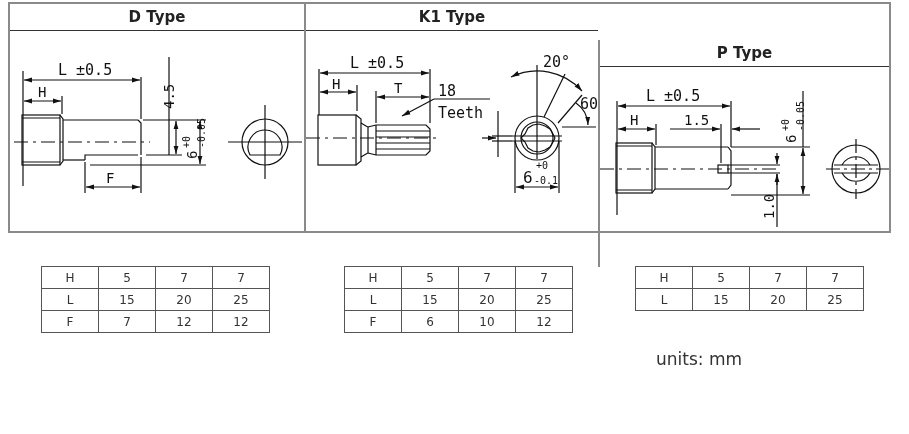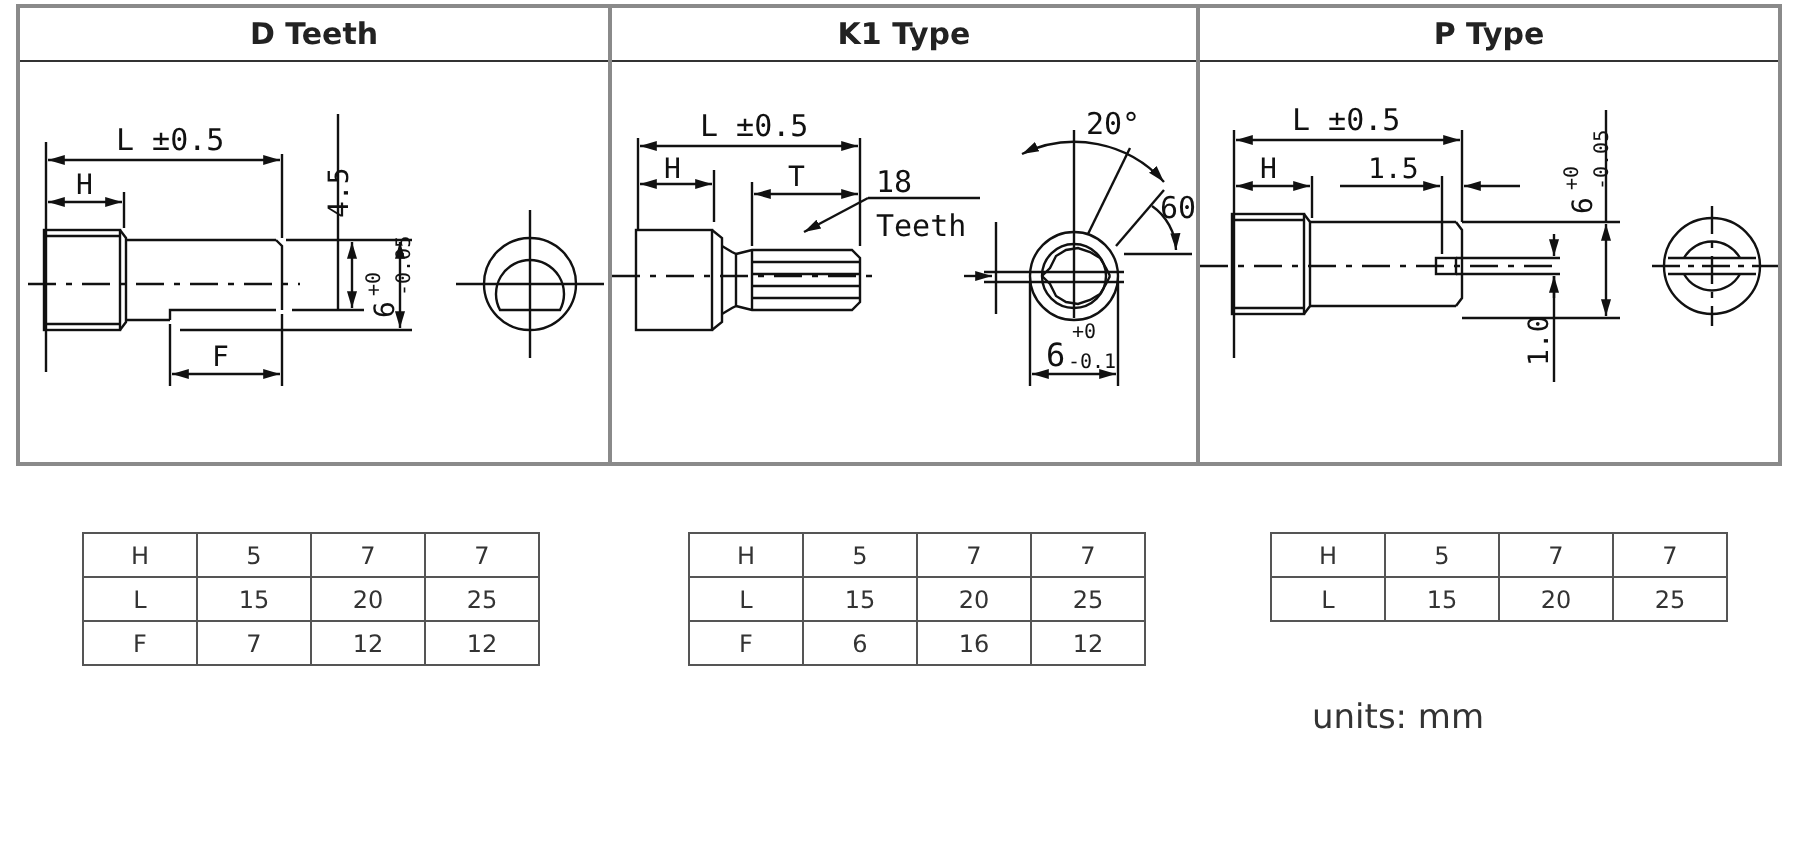--- a/index.html
+++ b/index.html
@@ -14,21 +14,21 @@
     table.dim td { border:1.3px solid #555; width:56px; height:21px; text-align:center; padding:0; }
     .notes { position:absolute; left:656px; top:352px; font-family:"DejaVu Sans", sans-serif; font-size:17px; line-height:15.8px; color:#333; }
     .notes div { white-space:nowrap; }
   </style>
 </head>
 <body>
 
 <div class="frame">
 
   <div class="panel" style="left:0;width:294px;">
-    <div class="panel-title">D Teeth</div>
+    <div class="panel-title">D Type</div>
     <svg width="292" height="200" viewBox="0 0 292 200">
       <defs>
         <marker id="arr" viewBox="0 0 10 10" refX="10" refY="5" markerWidth="7" markerHeight="7" orient="auto-start-reverse">
             <path d="M0,2 L10,5 L0,8 z" fill="#111"></path>
           </marker>
       </defs>
       <g stroke="#111" stroke-width="1.2" fill="none">
 
         <rect x="12" y="84" width="38" height="50"></rect>
         <line x1="12" y1="87" x2="50" y2="87"></line>
@@ -134,21 +134,21 @@
       <text x="132" y="65" font-size="15">18</text>
       <text x="132" y="87" font-size="15">Teeth</text>
       <text x="237" y="36" font-size="15">20°</text>
       <text x="274" y="78" font-size="15">60°</text>
       <text x="217" y="152" font-size="16">6</text>
       <text x="230" y="138" font-size="10">+0</text>
       <text x="228" y="153" font-size="10">-0.1</text>
     </svg>
   </div>
 
-  <div class="panel" style="left:588px;width:291px;">
+  <div class="panel" style="left:588px;width:291px;margin-top:36px;">
     <div class="panel-title">P Type</div>
     <svg width="289" height="200" viewBox="0 0 289 200">
       <g stroke="#111" stroke-width="1.2" fill="none">
 
         <rect x="16" y="76" width="36" height="50"></rect>
         <line x1="16" y1="79" x2="52" y2="79"></line>
           <line x1="16" y1="123" x2="52" y2="123"></line>
         <path d="M52,76 L55,80 L55,122 L52,126"></path>
 
         <line x1="55" y1="80" x2="128" y2="80"></line>
@@ -232,21 +232,21 @@
   </tr>
   <tr>
     <td>L</td>
     <td>15</td>
     <td>20</td>
     <td>25</td>
   </tr>
   <tr>
     <td>F</td>
     <td>6</td>
-    <td>16</td>
+    <td>10</td>
     <td>12</td>
   </tr>
 </tbody>
   </table>
 
 <table class="dim" style="left:635px;top:266px;">
   <tbody>
       <tr>
     <td>H</td>
     <td>5</td>

